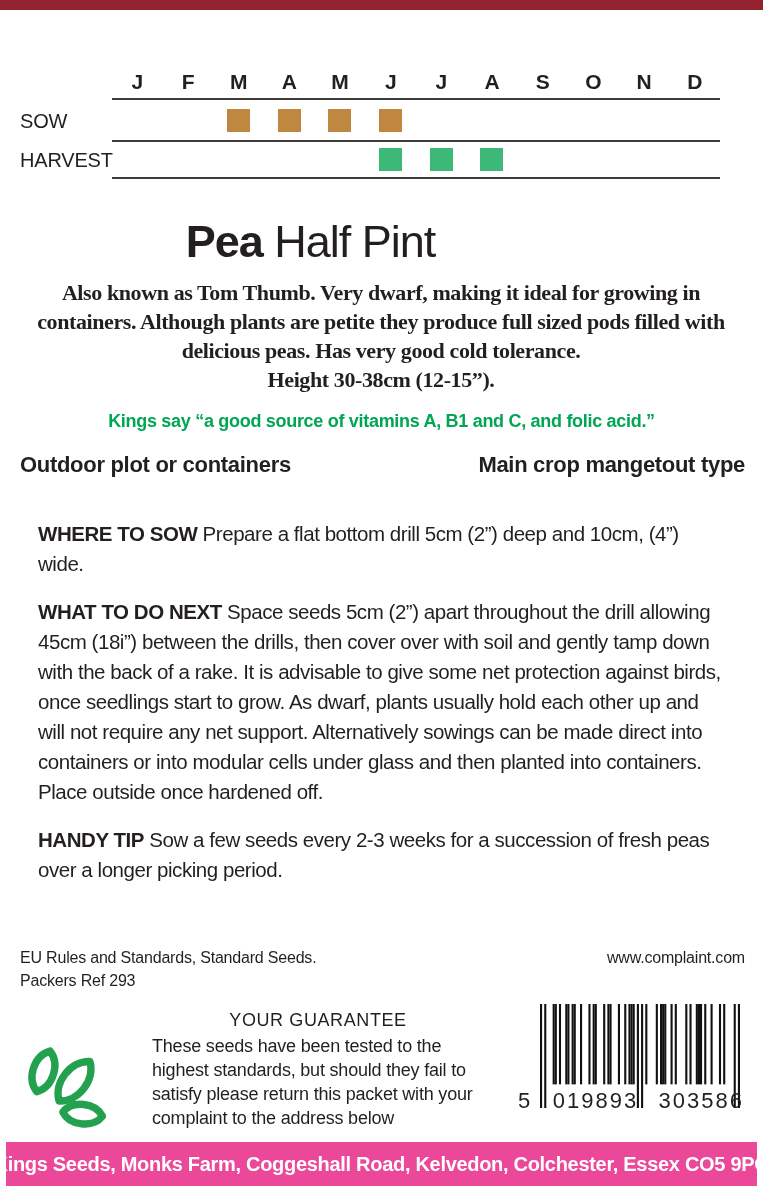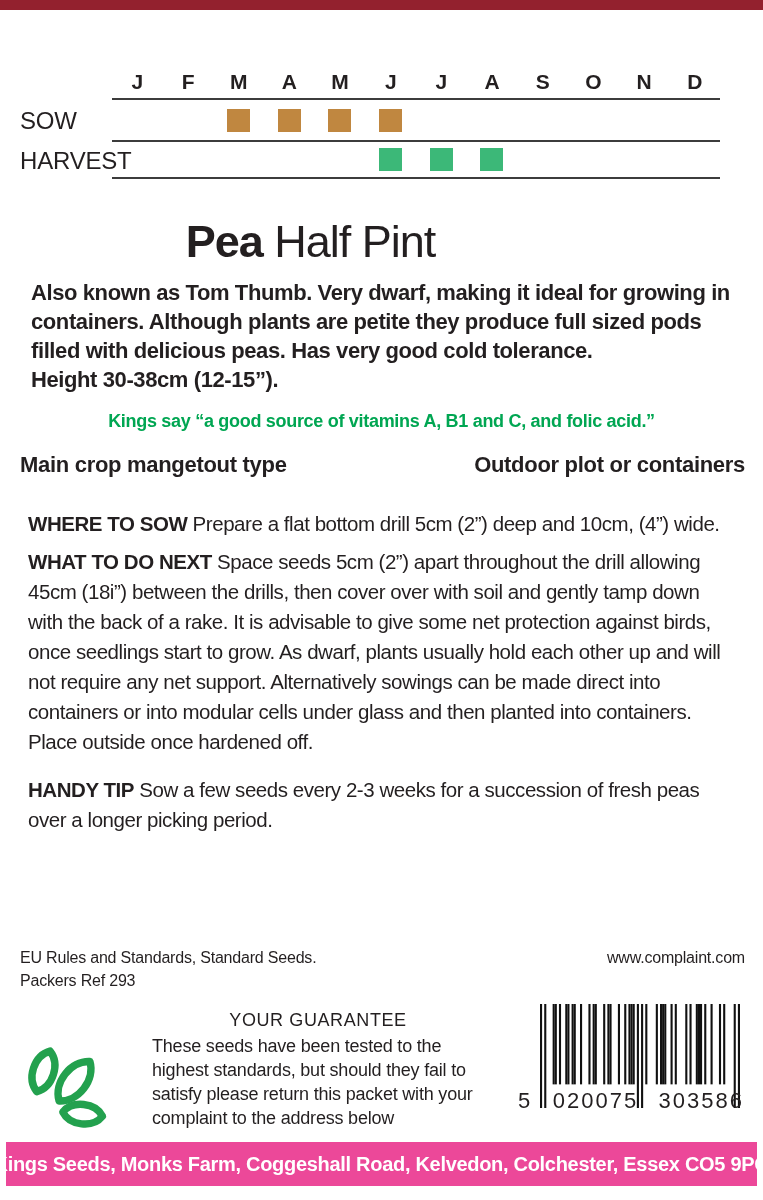--- a/index.html
+++ b/index.html
@@ -9,48 +9,48 @@
 
   
   .top-bar { position:absolute; top:0; left:0; right:0; height:10px; }
   .bottom-bar { position:absolute; top:1142px; left:6px; right:6px; height:44px;
                 display:flex; align-items:center; justify-content:center; }
   .bottom-bar span { color:#fff; font-weight:700; font-size:20px; white-space:nowrap; letter-spacing:-0.3px; }
 
   
   .calendar { position:absolute; top:68px; left:20px; width:700px; }
   .cal-row { display:flex; align-items:stretch; }
-  .cal-label-col { width:92px; display:flex; align-items:center; font-size:24px; }
+  .cal-label-col { width:92px; display:flex; align-items:center; font-size:20px; }
   .cal-grid { flex:1; display:grid; grid-template-columns:repeat(12,1fr); border-bottom:2px solid #3c3c3c; }
   .cal-months { height:32px; }
   .cal-months .cal-grid span { display:flex; align-items:flex-end; justify-content:center;
                                font-weight:700; font-size:21px; padding-bottom:4px; }
   .cal-track-row { height:42px; }
   .cal-track span { display:flex; align-items:center; justify-content:center; }
   .cal-track i { display:block; width:23px; height:23px; }
 
   
   .title { position:absolute; top:216px; left:0; width:621px; text-align:center;
            font-size:45px; letter-spacing:-1px; }
   .title .t-name { font-weight:700; }
   .title .t-variety { font-weight:400; }
 
-  .intro { position:absolute; top:278px; left:31px; width:700px; text-align:left;
-           font-weight:700; font-size:22px; line-height:29px; letter-spacing:-0.4px; }
+  .intro { position:absolute; top:278px; left:31px; width:700px; text-align:center;
+           font-weight:700; font-size:22px; line-height:29px; letter-spacing:-0.4px;font-family:Liberation Serif, serif; }
   .intro .height-line { display:block; }
 
   .kings-say { position:absolute; top:411px; left:0; width:763px; text-align:center;
                font-weight:700; font-size:18px; letter-spacing:-0.3px; }
 
   .crop-row { position:absolute; top:452px; left:20px; width:725px; display:flex;
               justify-content:space-between; font-weight:700; font-size:22px; letter-spacing:-0.3px; }
 
   .instructions { position:absolute; top:501px; left:20px; width:727px;
                   font-size:20.5px; line-height:30px; letter-spacing:-0.45px; }
-  .instructions p { margin:8px; }
+  .instructions p { margin:18px; }
   .instructions p.tip { margin-top:18px; }
   .lead { font-weight:700; }
 
   
   .footer-meta { position:absolute; top:946px; left:20px; width:725px; display:flex;
                  justify-content:space-between; font-size:16px; line-height:23px; }
   .footer-meta .website { text-align:right; }
 
   
   .guarantee { position:absolute; top:1008px; left:22px; width:470px; display:flex; }
@@ -146,22 +146,22 @@
   </div>
 
   <div class="intro">
     <span>Also known as Tom Thumb. Very dwarf, making it ideal for growing in containers. Although plants are petite they produce full sized pods filled with delicious peas. Has very good cold tolerance.</span>
     <span class="height-line">Height 30-38cm (12-15”).</span>
   </div>
 
   <div class="kings-say" style="color: rgb(0, 166, 82);">Kings say “a good source of vitamins A, B1 and C, and folic acid.”</div>
 
   <div class="crop-row">
+    <span>Outdoor plot or containers</span>
     <span>Main crop mangetout type</span>
-    <span>Outdoor plot or containers</span>
   </div>
 
   <div class="instructions">
     <p><span class="lead">WHERE TO SOW</span><span> Prepare a flat bottom drill 5cm (2”) deep and 10cm, (4”) wide.</span></p>
     <p><span class="lead">WHAT TO DO NEXT</span><span> Space seeds 5cm (2”) apart throughout the drill allowing 45cm (18i”) between the drills, then cover over with soil and gently tamp down with the back of a rake. It is advisable to give some net protection against birds, once seedlings start to grow. As dwarf, plants usually hold each other up and will not require any net support. Alternatively sowings can be made direct into containers or into modular cells under glass and then planted into containers. Place outside once hardened off.</span></p>
     <p class="tip"><span class="lead">HANDY TIP</span><span> Sow a few seeds every 2-3 weeks for a succession of fresh peas over a longer picking period.</span></p>
   </div>
 
   <div class="footer-meta">
     <div>
@@ -224,21 +224,21 @@
         <rect x="76" y="0" width="1" height="34"></rect>
         <rect x="78" y="0" width="1" height="34"></rect>
         <rect x="81" y="0" width="1" height="34"></rect>
         <rect x="85" y="0" width="1" height="34"></rect>
         <rect x="87" y="0" width="1" height="34"></rect>
         <rect x="92" y="0" width="1" height="44"></rect>
         <rect x="94" y="0" width="1" height="44"></rect>
       </svg>
     <div class="digits">
       <span>5</span>
-      <span>020075</span>
+      <span>019893</span>
       <span>303586</span>
     </div>
   </div>
 
   <div class="bottom-bar" style="background: #ec4899;">
     <span>Kings Seeds, Monks Farm, Coggeshall Road, Kelvedon, Colchester, Essex CO5 9PG</span>
   </div>
 
 </div>
 

